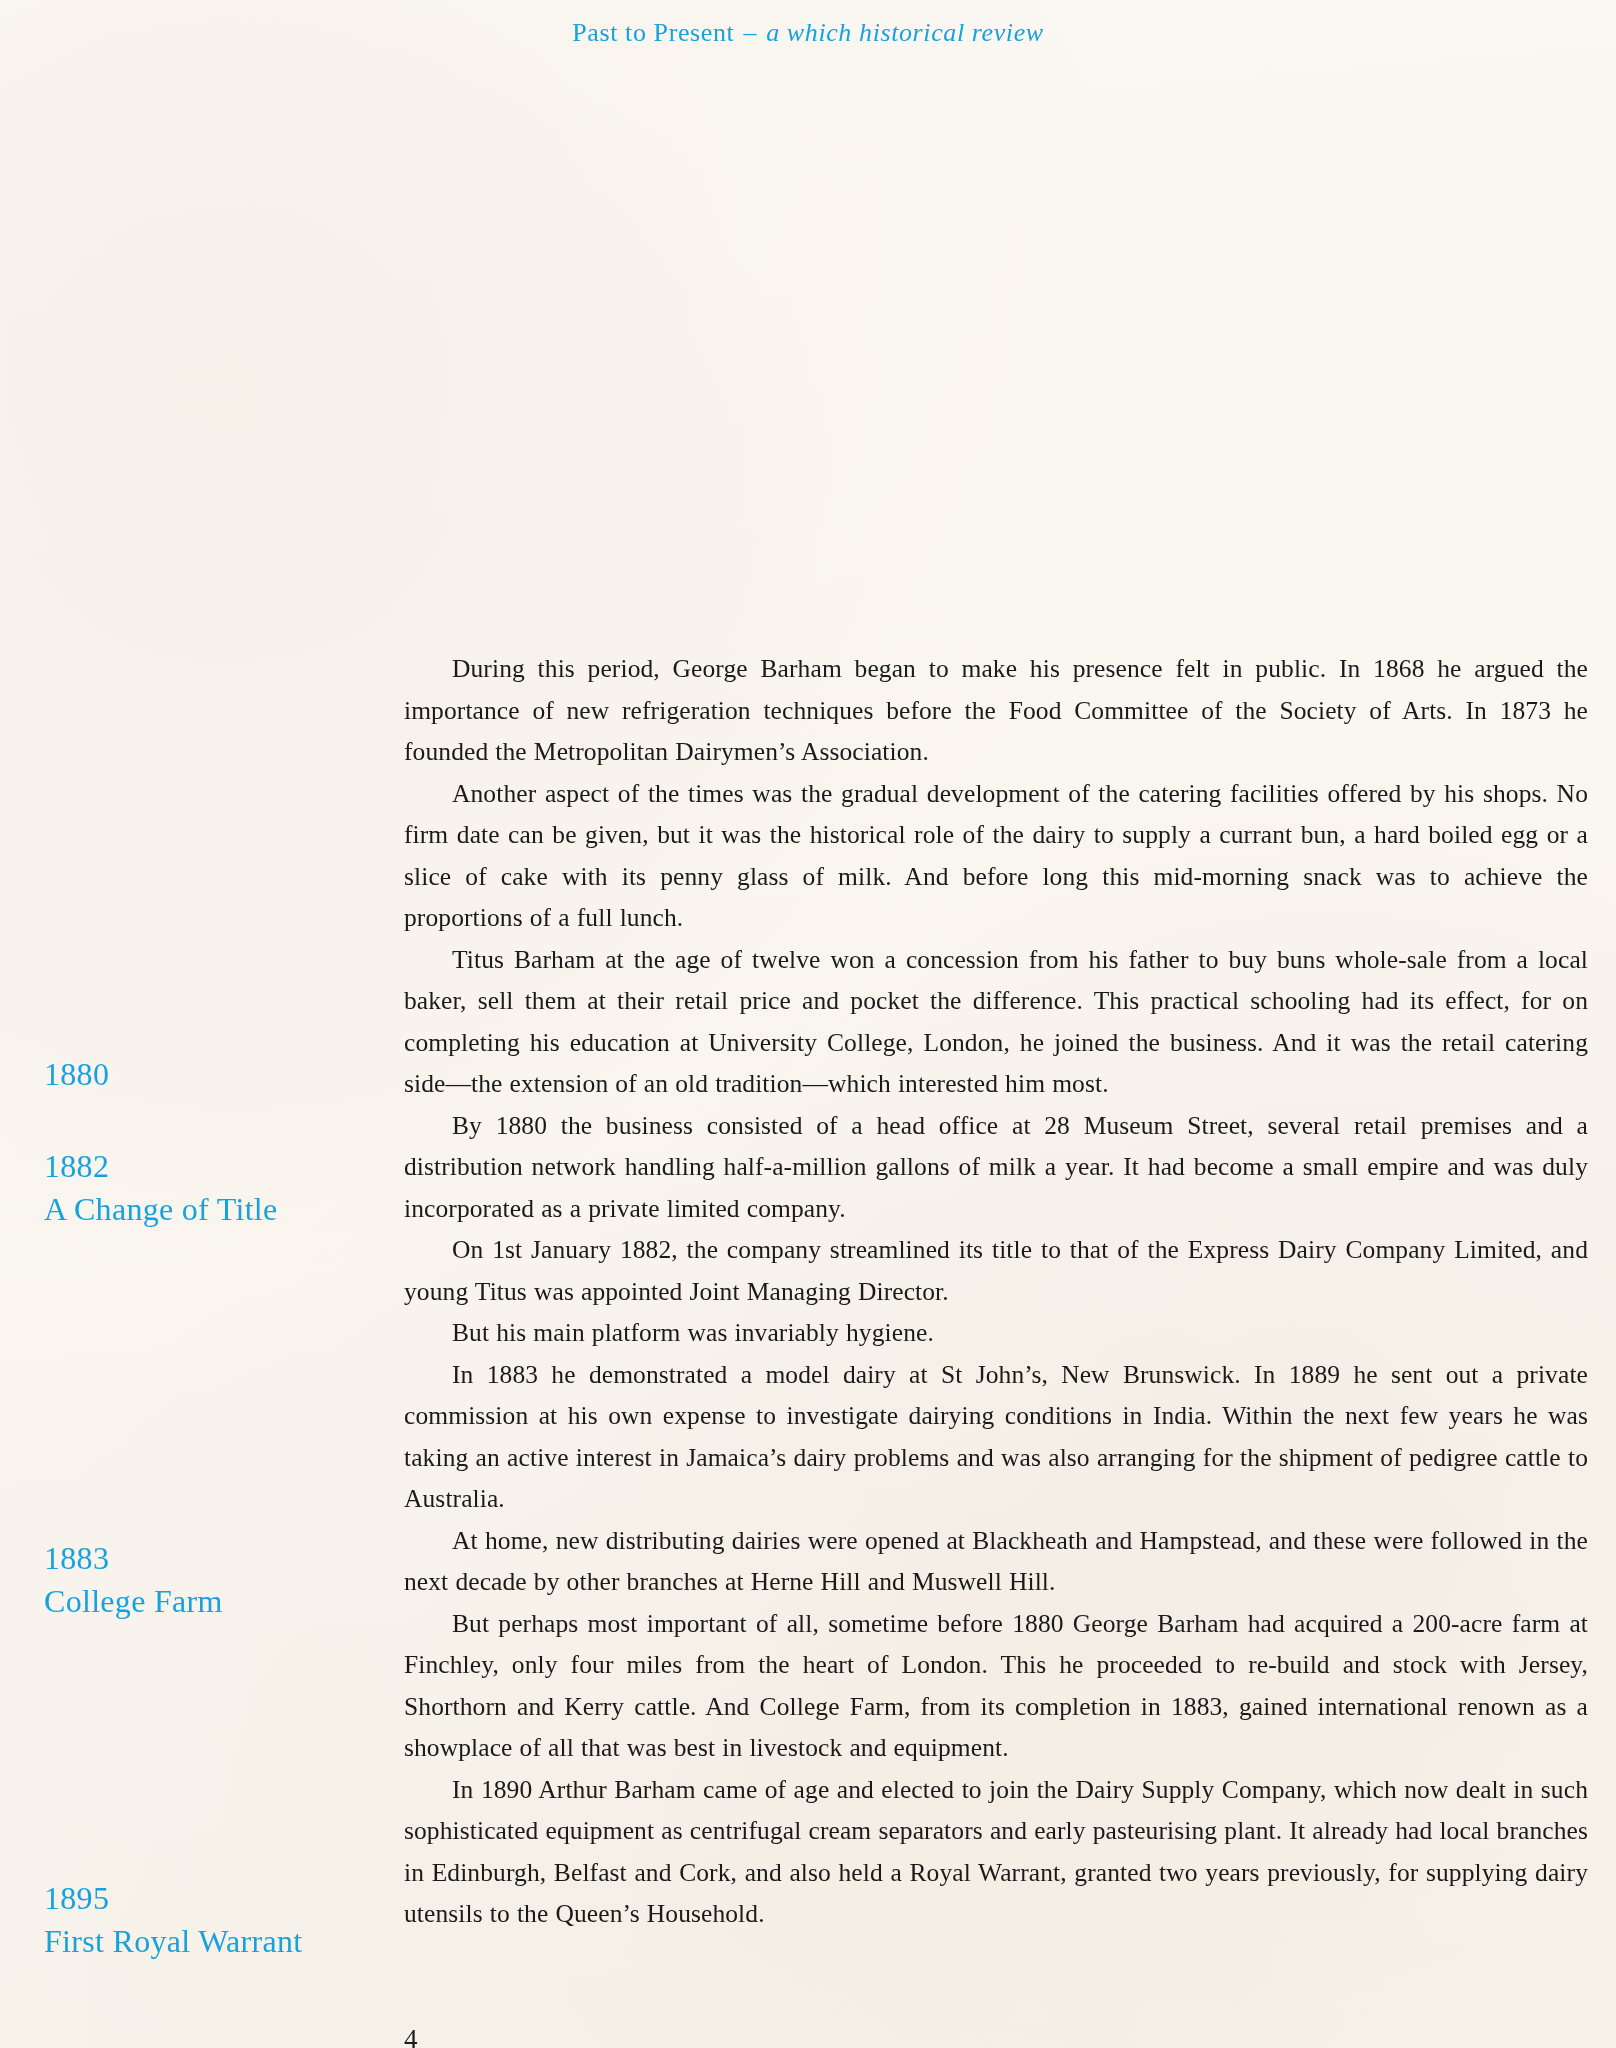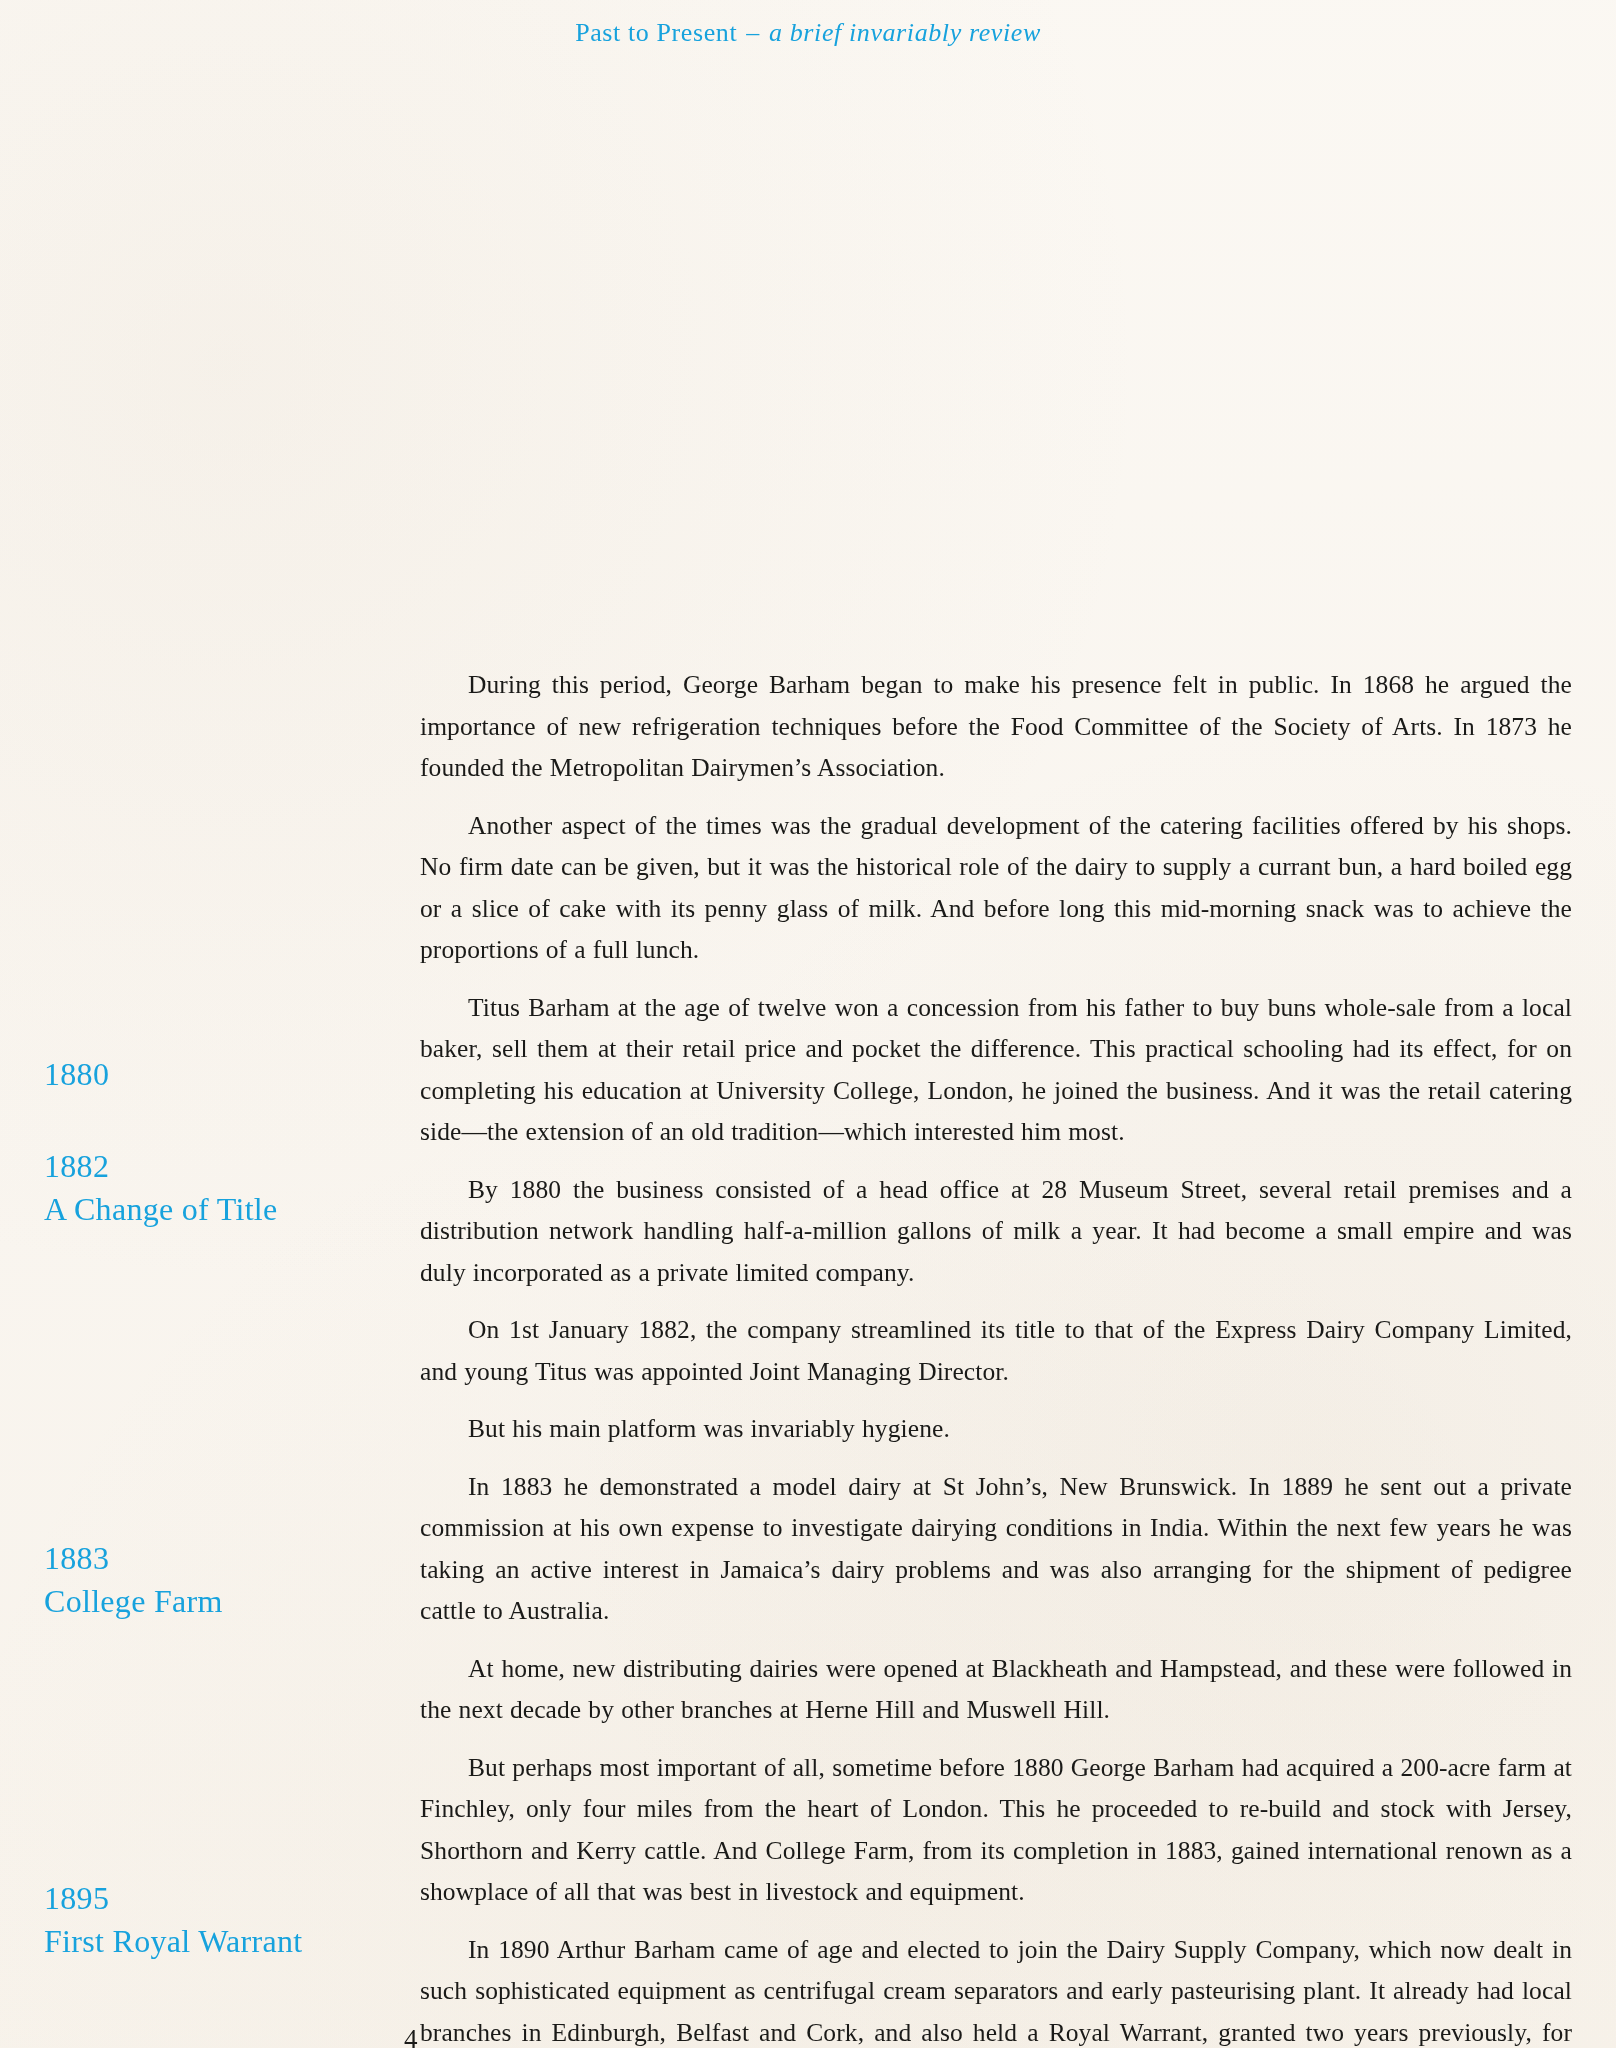--- a/index.html
+++ b/index.html
@@ -90,21 +90,21 @@
     top: 648px;
     width: 1184px;
     font-size: 25.5px;
     line-height: 41.5px;
     text-align: justify;
     text-justify: inter-word;
     letter-spacing: 0.1px;
     word-spacing: 0.6px;
   }
   .body-text p {
-    margin: 16px;
+    margin: 0;
     text-indent: 48px;
     font-family: Liberation Serif, serif;
   }
 
   
   .folio {
     position: absolute;
     left: 404px;
     top: 2024px;
     font-size: 27px;
@@ -113,21 +113,21 @@
   }
 </style>
 </head>
 <body>
 
 <div class="page">
   <div class="layer">
 
     <div class="running-head">
       <span class="rh-inner">
-        <span class="rh-roman">Past to Present</span><span class="rh-dash"> – </span><span class="rh-italic">a brief invariably review</span>
+        <span class="rh-roman">Past to Present</span><span class="rh-dash"> – </span><span class="rh-italic">a which historical review</span>
       </span>
     </div>
 
     <div class="content">
 
       <div class="margin-note" id="note-1880">
         <span class="mn-year">1880</span>
 
       </div>
 

